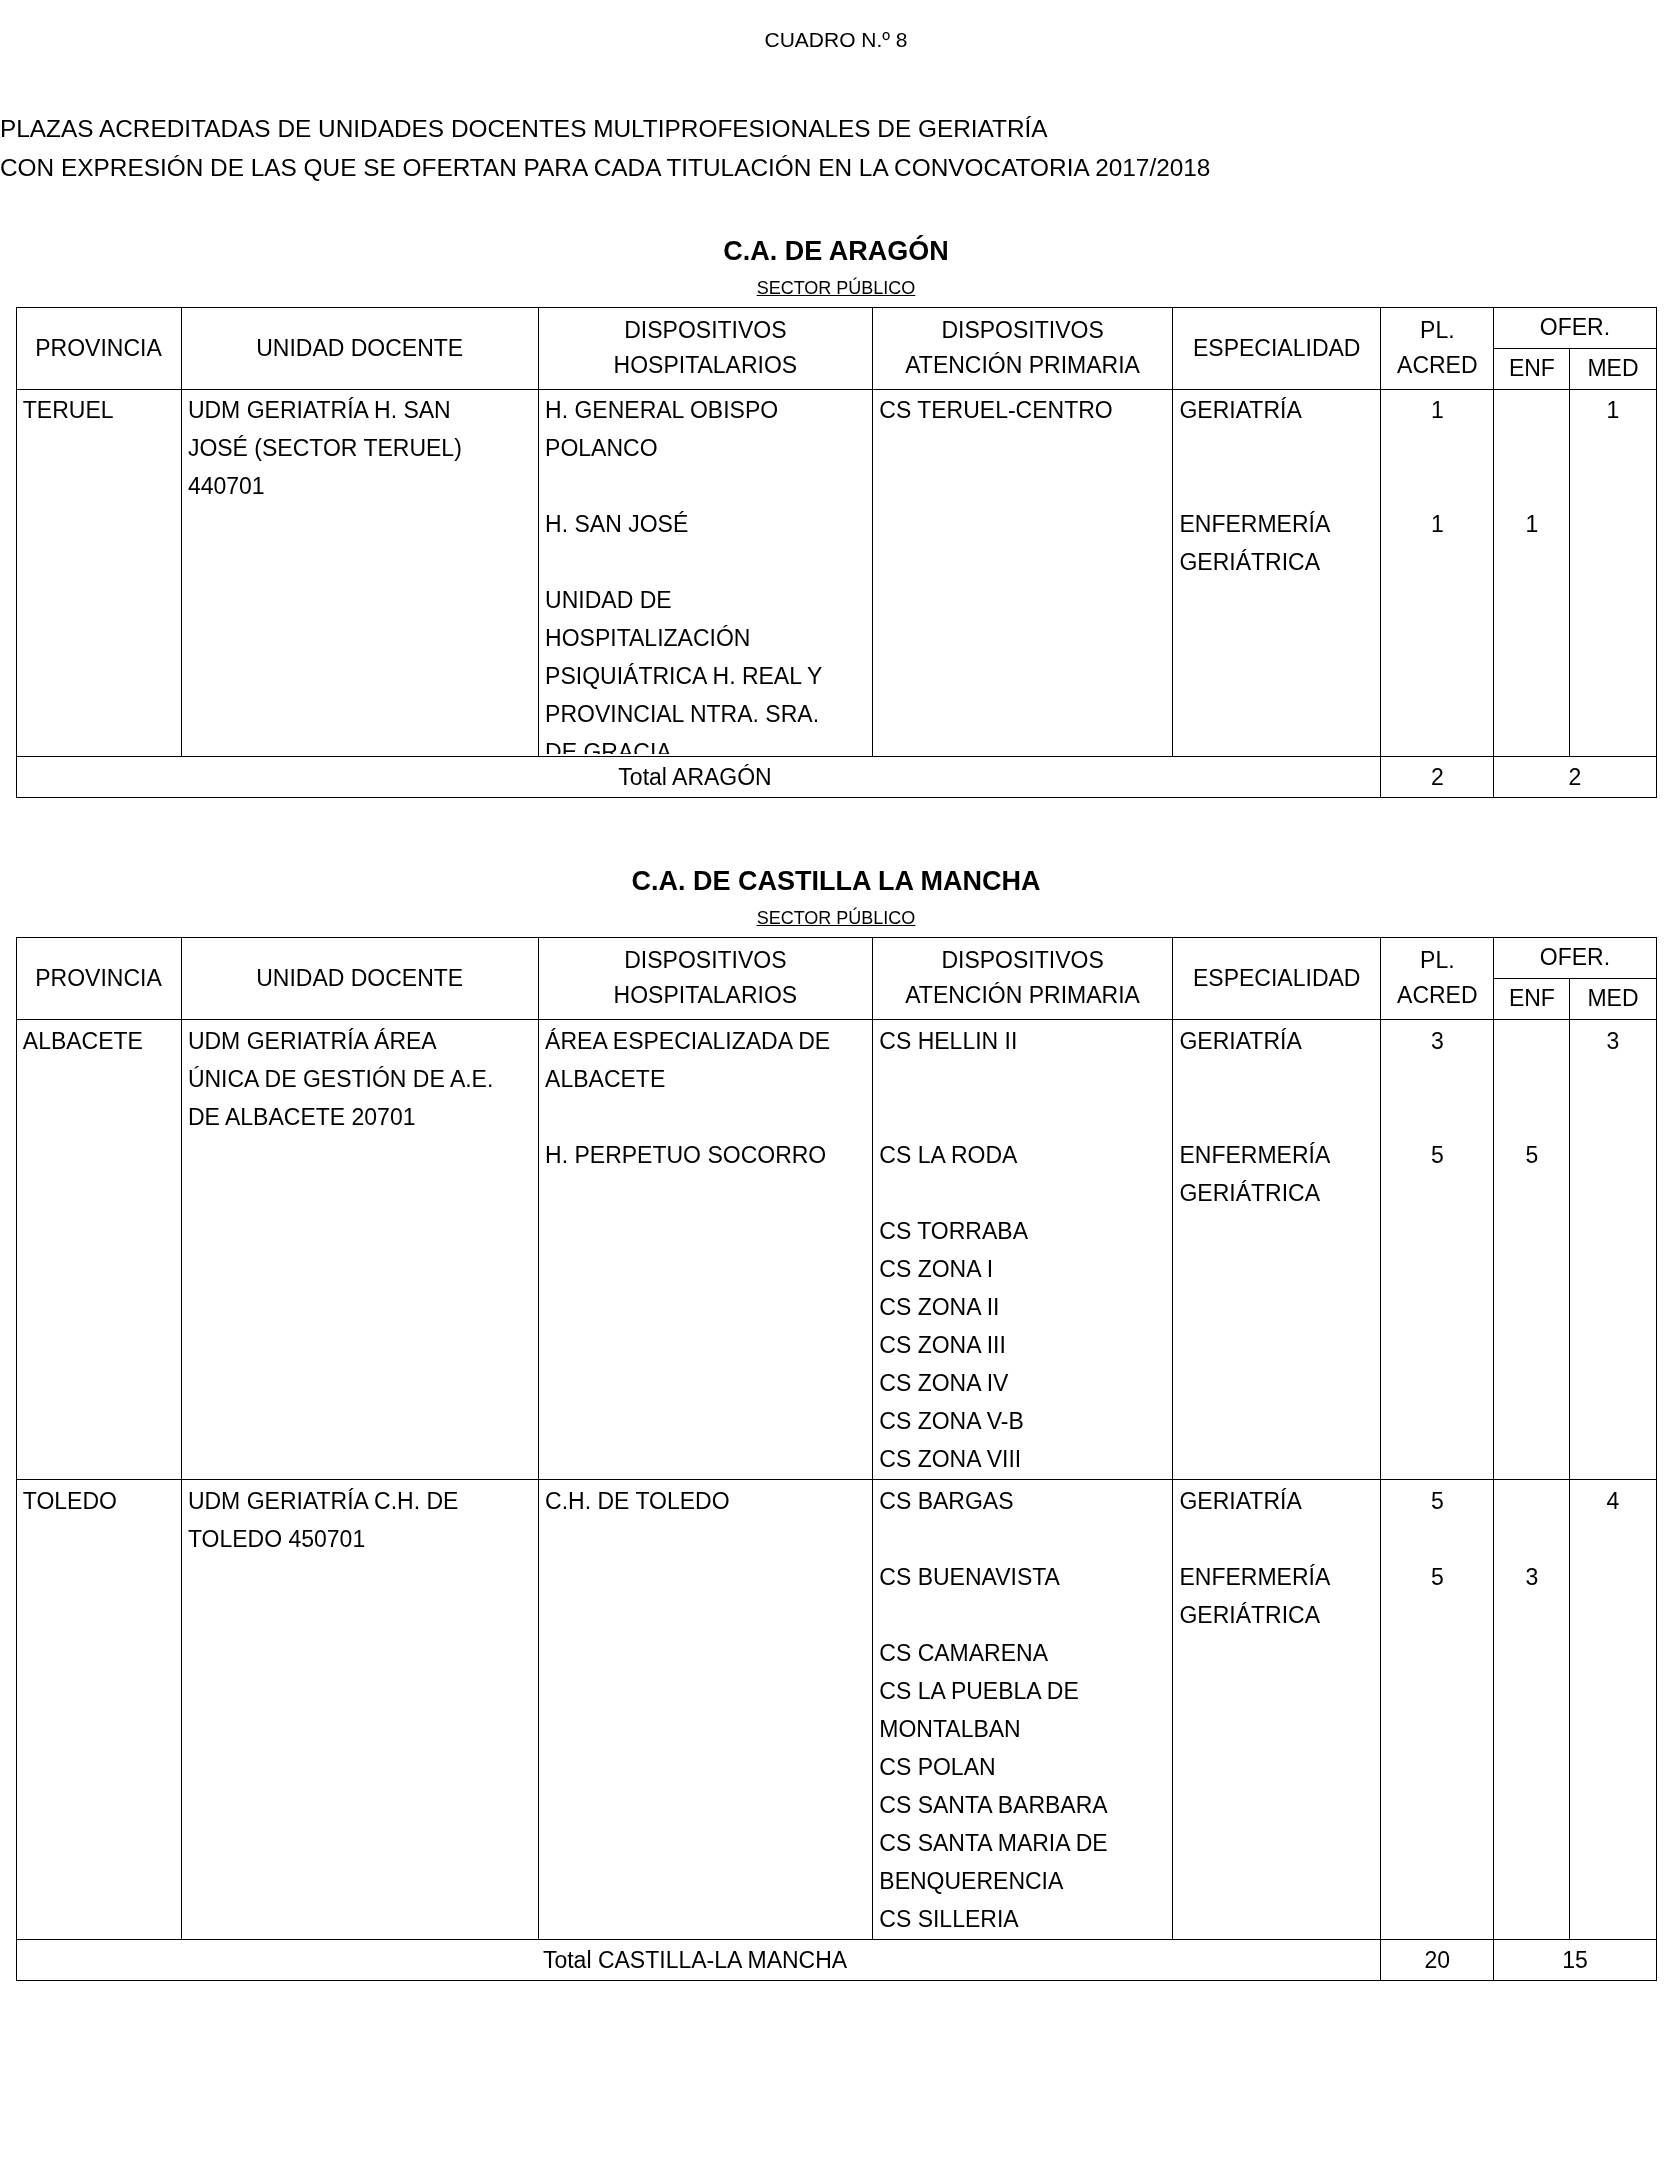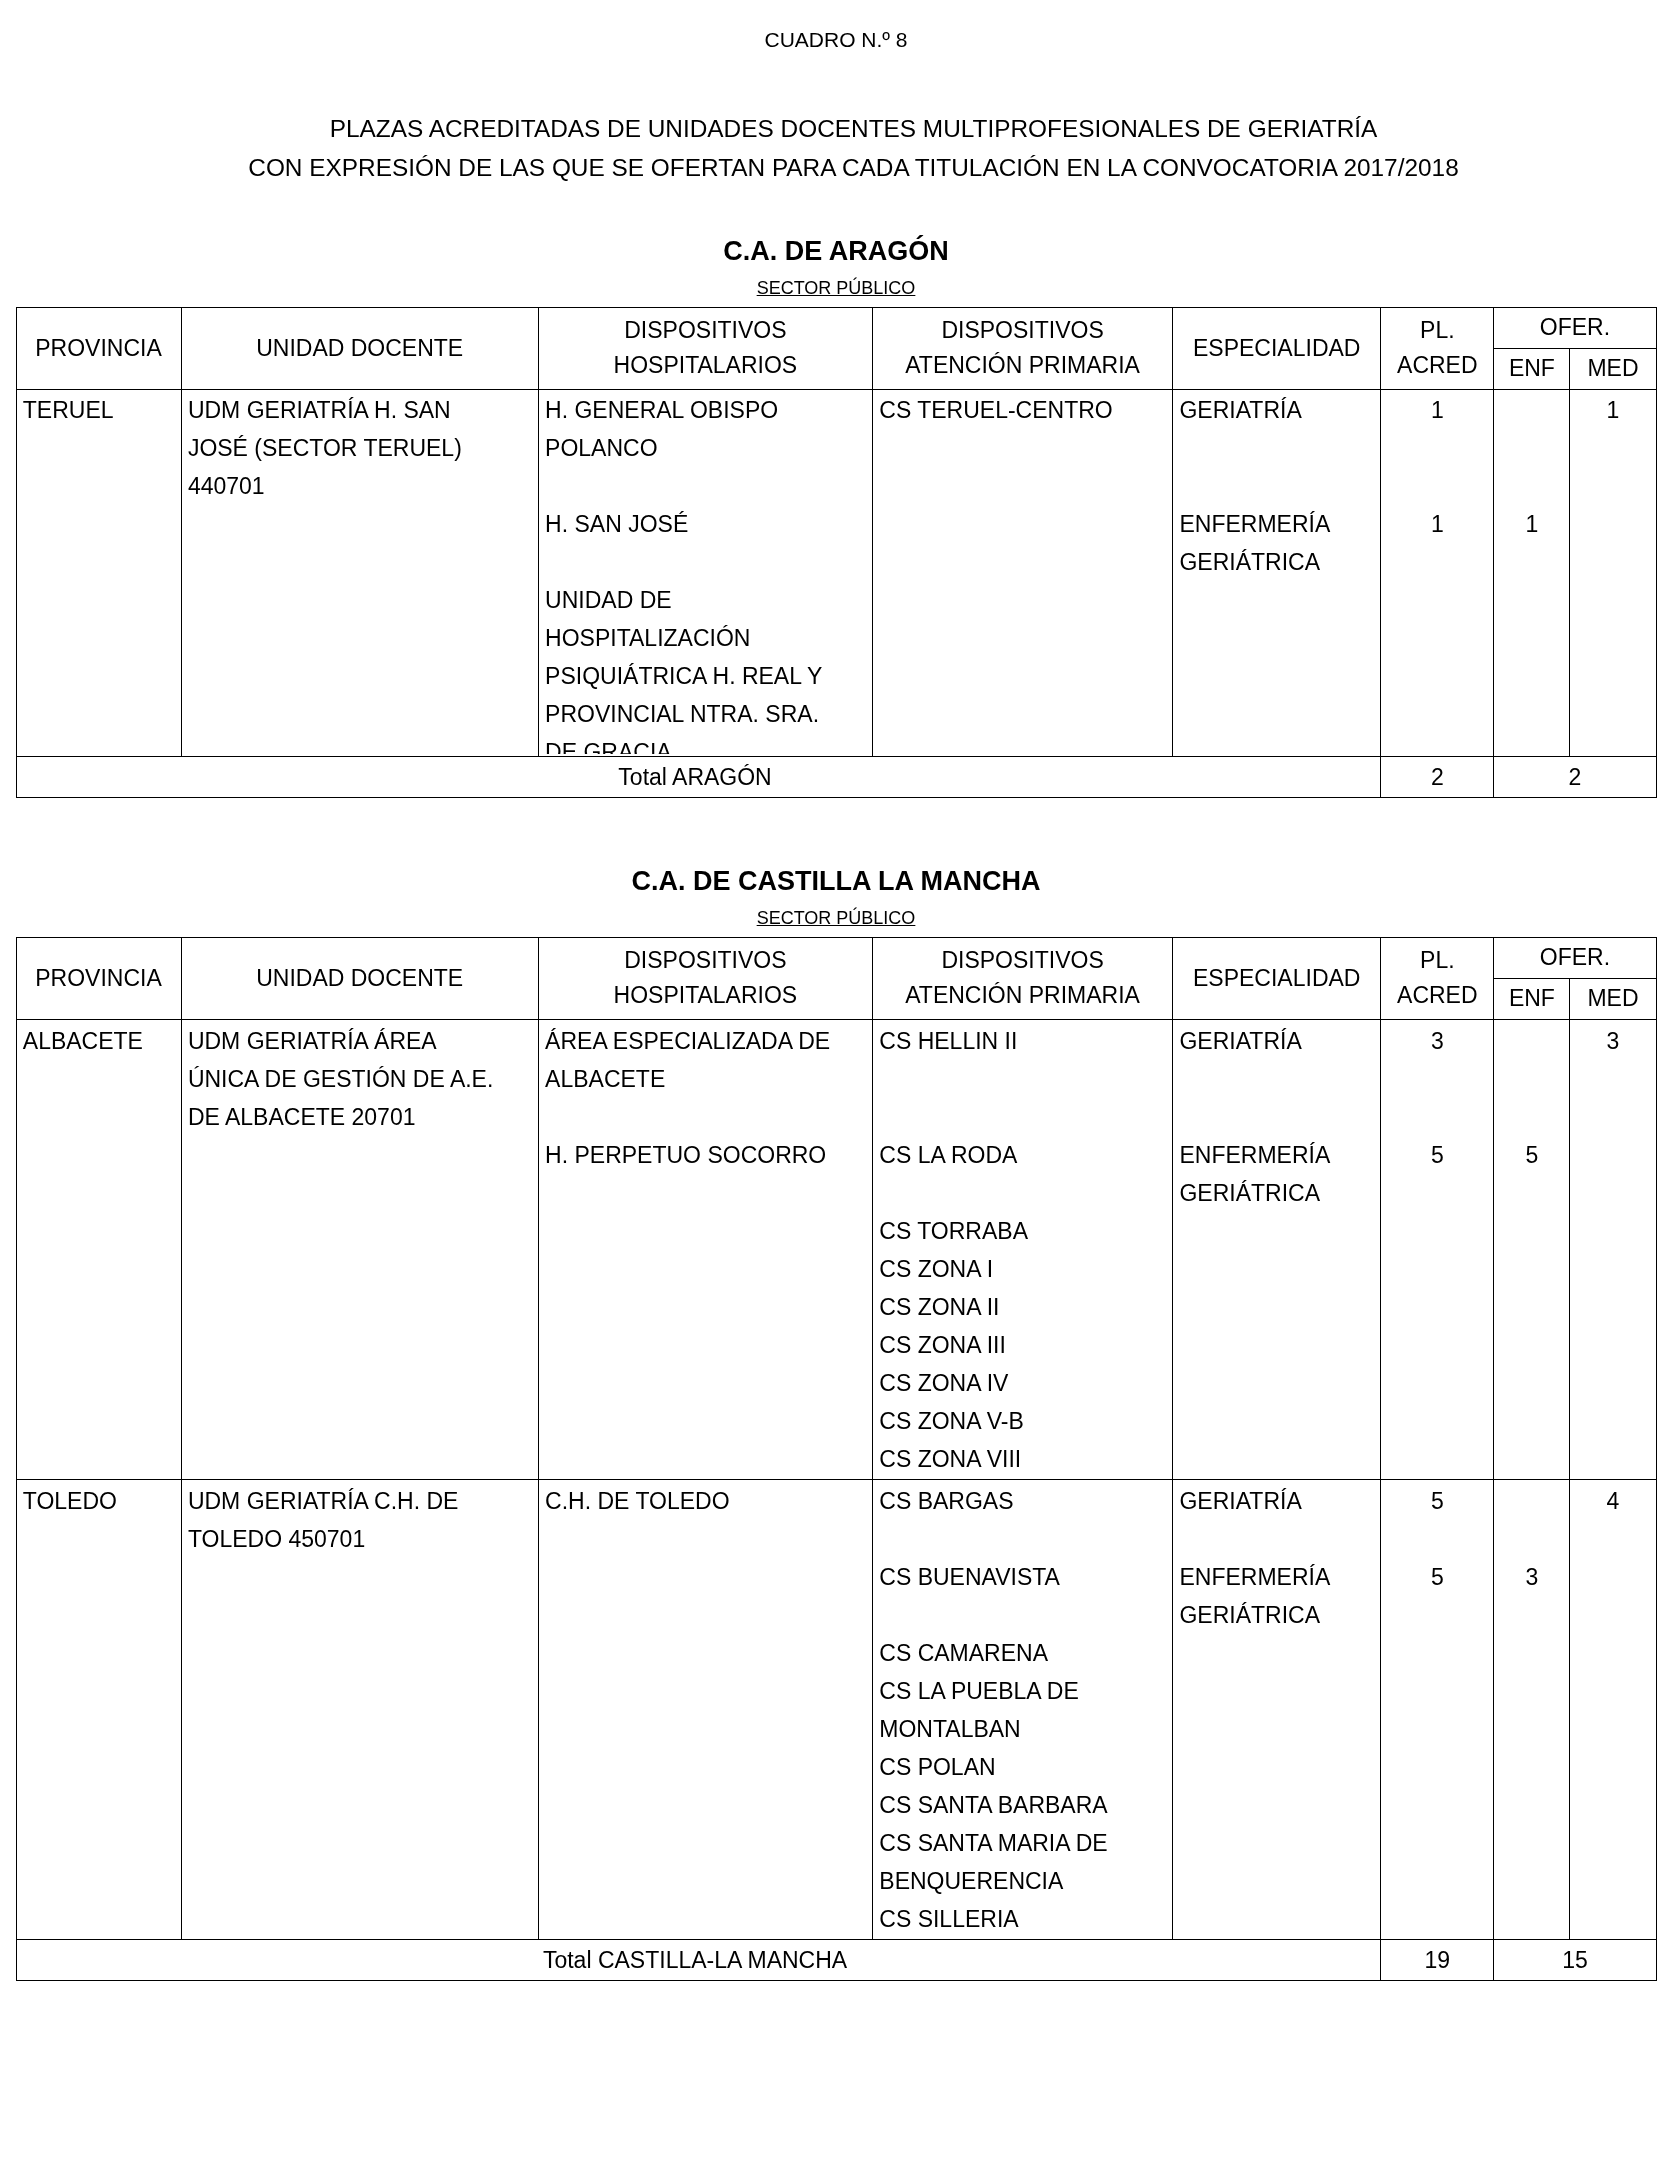--- a/index.html
+++ b/index.html
@@ -1,21 +1,21 @@
 <!DOCTYPE html>
 <html style="font-size:12.6px"><head>
 <meta charset="utf-8">
 <style>
   * { box-sizing: border-box; }
   html, body { margin: 0; padding: 0; background: #ffffff; }
   body { font-family: "Liberation Sans", "DejaVu Sans", sans-serif; color: #000000; }
   .page { width: 1672px; min-height: 2183px; background: #ffffff; padding-top: 28px; overflow: hidden; }
 
   .doc-title { font-size: 21px; text-align: center; margin: 0 0 57px 0; }
-  .doc-subtitle { font-size: 24.4px; line-height: 39px; text-align: center; margin: 0 0 49px 0; padding-left: 35px; }
+  .doc-subtitle { font-size: 24.4px; line-height: 39px; text-align: left; margin: 0 0 49px 0; }
 
   .section-title { font-size: 27px; font-weight: bold; text-align: center; margin: 0 0 11px 0; }
   .sector-label { font-size: 18px; text-align: center; text-decoration: underline; margin: 0 0 7.9px 0; }
   .section-gap { margin-top: 68px; }
 
   table.grid {
     width: 1641px; margin: 0 auto;
     border-collapse: collapse; table-layout: fixed;
     font-size: 23px; line-height: 38px;
   }
@@ -261,21 +261,21 @@
               <div class="cellbox">
 
 3</div>
             </td>
           <td class="num">
               <div class="cellbox">4</div>
             </td>
         </tr>
         <tr class="total-row">
           <td colspan="5" class="total-label">Total CASTILLA-LA MANCHA</td>
-          <td class="num">19</td>
+          <td class="num">20</td>
           <td colspan="2" class="num">15</td>
         </tr>
       </tbody>
     </table>
   </section>
 
 </div>
 
 
 </body></html>

